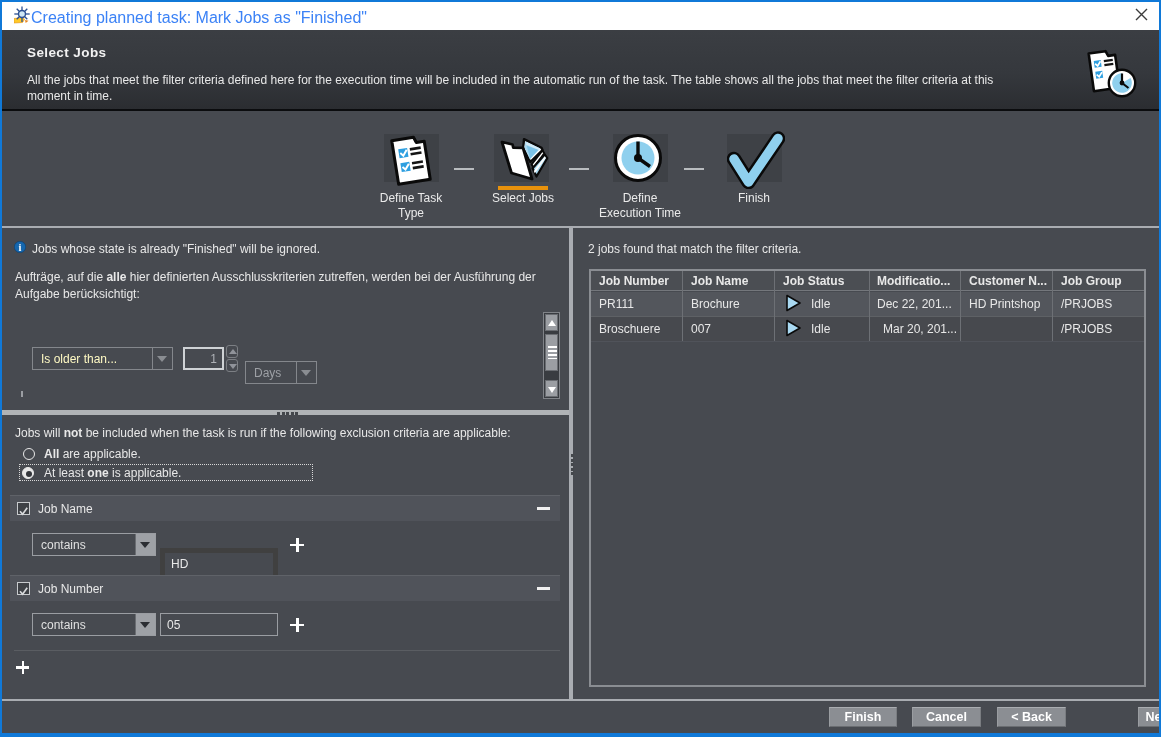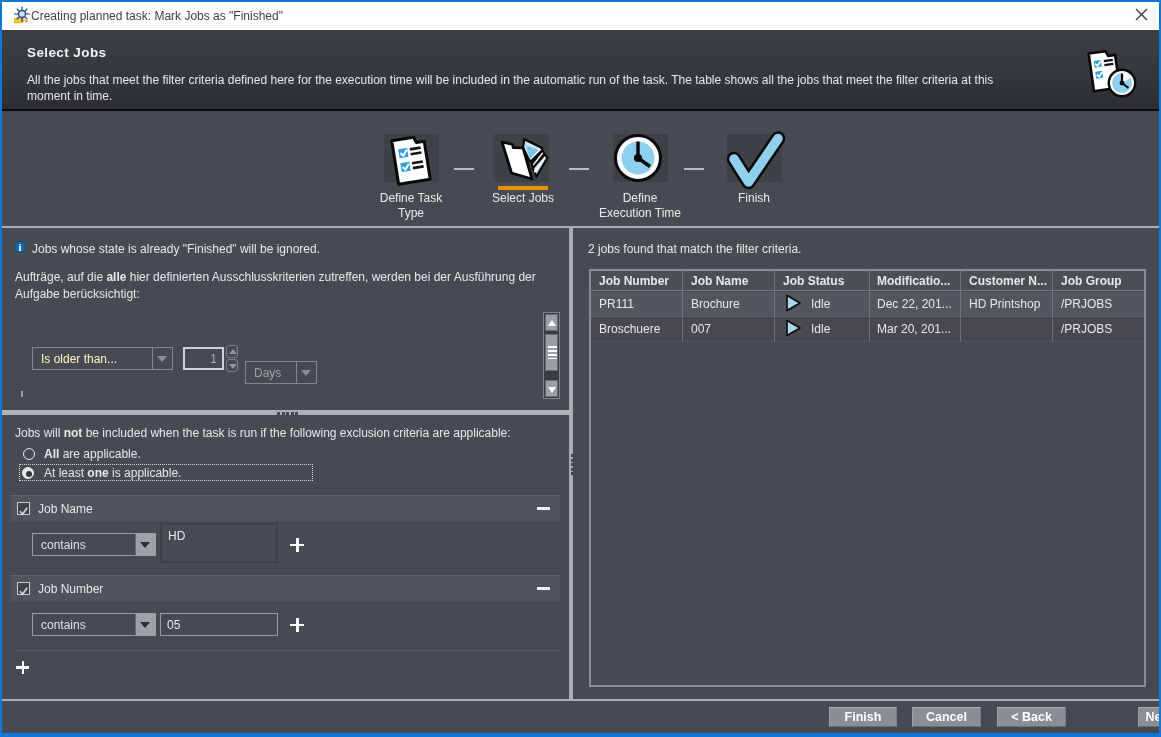--- a/index.html
+++ b/index.html
@@ -2,21 +2,21 @@
 <html><head>
 <meta charset="utf-8">
 <style>
   * { margin:0; padding:0; box-sizing:border-box; }
   html,body { width:1161px; height:737px; overflow:hidden; }
   body { font-family:"Liberation Sans", sans-serif; background:#1079d8; position:relative; }
   .abs { position:absolute; }
   #win { position:absolute; left:1px; top:1px; width:1159px; height:734px; background:#474a50; }
   
   #titlebar { position:absolute; left:0; top:0; width:1159px; height:30px; background:#ffffff; }
-  #titletext { position:absolute; left:31px; top:9px; font-size:12px; color:#404040; }
+  #titletext { position:absolute; left:31px; top:9px; font-size:16px; color:#3b82f6; }
   #closex { position:absolute; right:11px; top:8px; width:13px; height:13px; }
   
   #header { position:absolute; left:0; top:30px; width:1159px; height:81px;
             background:linear-gradient(#3b3e43, #35383d 55%, #2b2d31);
             border-bottom:2px solid #0b0c0e; }
   #htitle { position:absolute; left:27px; top:15px; font-size:13.5px; font-weight:bold; color:#f2f2f2; letter-spacing:0.4px;}
   #hdesc  { position:absolute; left:27px; top:43px; width:985px; font-size:12px; color:#e8e8e8; line-height:15.5px; }
   #hicon  { position:absolute; left:1086px; top:17px; }
   
   #wizard { position:absolute; left:0; top:111px; width:1159px; height:115px; background:#474a50; }
@@ -214,21 +214,21 @@
     <div class="ptext abs" style="left:28px;top:6px">Job Name</div>
     <div class="minus" style="top:11px"></div>
   </div>
 
   <div class="combo" style="left:32px;top:307px;width:124px;border-color:#9a9da2">
     <div class="txt" style="color:#e0e0e0">contains</div>
     <div class="arr" style="background:#9ea1a6;border-left:1px solid #6a6d72">
       <div class="tri-dn" style="border-top-color:#2b2e33;left:4px"></div>
     </div>
   </div>
-  <div class="abs" style="left:160px;top:297px;width:118px;height:40px;border:2px solid #404040">
+  <div class="abs" style="left:160px;top:322px;width:118px;height:40px;border:5px solid #404040">
     <div class="ptext abs" style="left:6px;top:4px">HD</div>
   </div>
   <div class="abs" style="left:290px;top:312px;width:14px;height:14px">
     <div style="position:absolute;left:6px;top:0;width:2.5px;height:14px;background:#fff"></div>
     <div style="position:absolute;left:0;top:5.7px;width:14px;height:2.5px;background:#fff"></div>
   </div>
 
   <div class="secrow" style="top:349px;width:550px;height:26px">
     <div class="cb" style="left:7px;top:6px"><svg width="11" height="11" viewBox="0 0 11 11">
           <path d="M2,5.2 l2.6,3 l4.6,-6.4" stroke="#d8dadc" stroke-width="1.7" fill="none"></path>
@@ -297,21 +297,21 @@
     <div class="ptext abs" style="left:286px;top:26px">Dec 22, 201...</div>
     <div class="ptext abs" style="left:378px;top:26px">HD Printshop</div>
     <div class="ptext abs" style="left:470px;top:26px">/PRJOBS</div>
 
     <div class="ptext abs" style="left:8px;top:51px">Broschuere</div>
     <div class="ptext abs" style="left:100px;top:51px">007</div>
     <svg class="abs" style="left:194px;top:48px" width="17" height="18" viewBox="0 0 17 18">
         <path d="M2,1.5 L15,9 L2,16.5 Z" fill="#a9d9f2" stroke="#0a0a0a" stroke-width="1.6" stroke-linejoin="round"></path>
       </svg>
     <div class="ptext abs" style="left:220px;top:51px">Idle</div>
-    <div class="ptext abs" style="left:286px;top:51px">Mar 20, 201...</div>
+    <div class="ptext abs" style="left:292px;top:51px">Mar 20, 201...</div>
     <div class="ptext abs" style="left:470px;top:51px">/PRJOBS</div>
   </div>
 
   <div id="botline"></div>
 </div>
 
 <div class="btn" style="left:829px;width:68px">Finish</div>
 <div class="btn" style="left:912px;width:69px">Cancel</div>
 <div class="btn" style="left:997px;width:69px">&lt; Back</div>
 <div class="btn" style="left:1138px;width:53px">Next &gt;</div>

